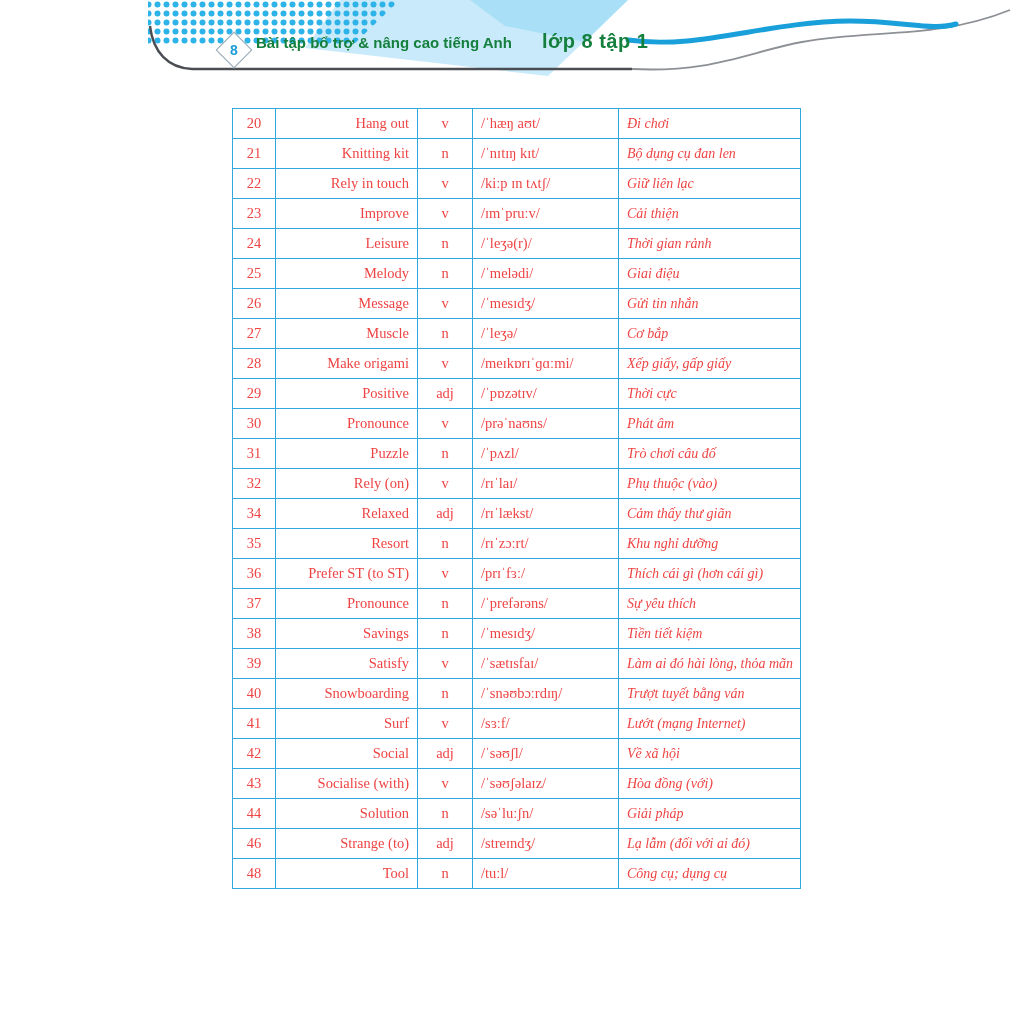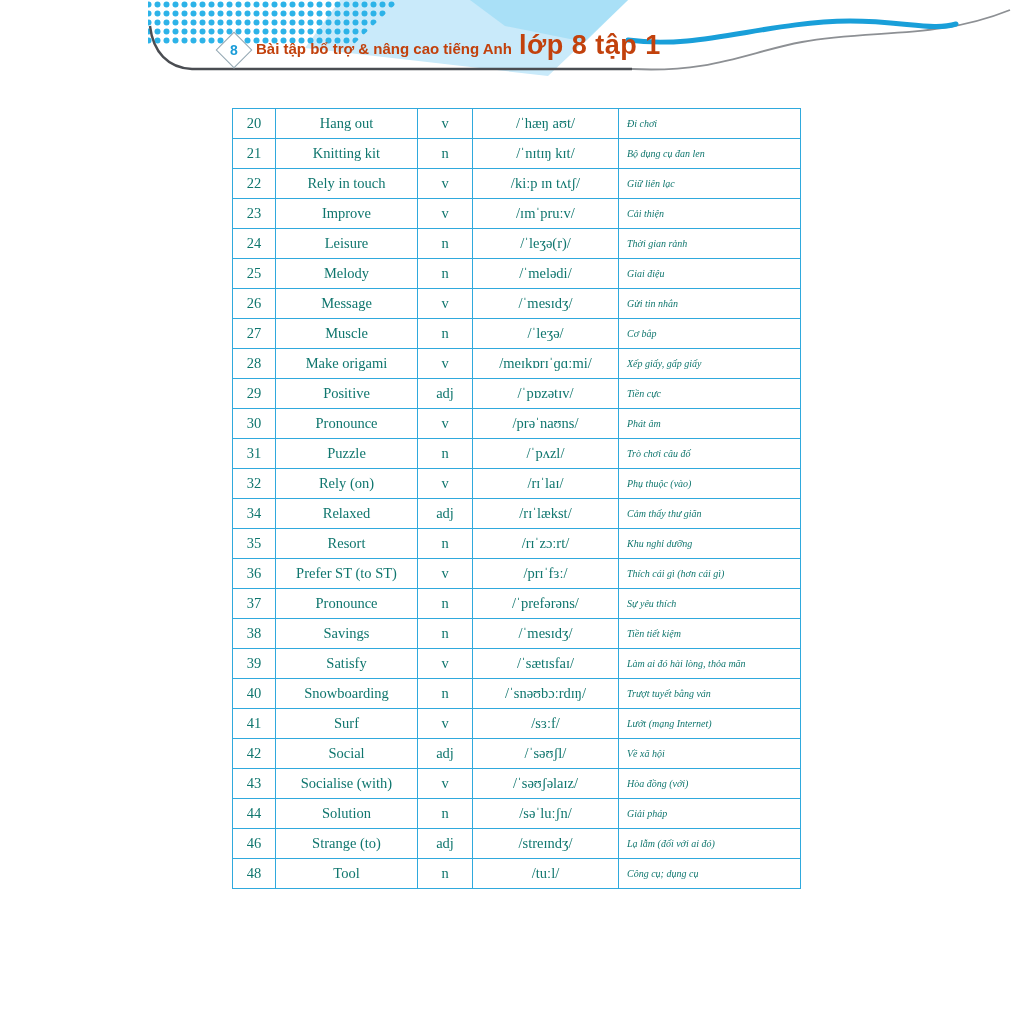--- a/index.html
+++ b/index.html
@@ -12,41 +12,41 @@
   .badge-diamond{
     position:absolute;left:221px;top:37px;width:24px;height:24px;
     background:#ffffff;border:1.5px solid #93a7b2;transform:rotate(45deg);
     display:flex;align-items:center;justify-content:center;z-index:3;
   }
   .badge-diamond span{
     transform:rotate(-45deg);color:#1a9cd8;font-weight:bold;font-size:14px;
   }
 
   .title-wrap{
-    position:absolute;left:256px;top:30px;display:flex;align-items:baseline;gap:7px;
-    color:#c2410c;z-index:3;white-space:nowrap;
+    position:absolute;left:256px;top:30px;display:flex;align-items:baseline;
+    color:#15803d;z-index:3;white-space:nowrap;
   }
   .title-small{font-size:15px;font-weight:bold;}
-  .title-large{font-size:27px;font-weight:bold;letter-spacing:.5px;}
+  .title-large{font-size:20px;font-weight:bold;letter-spacing:.5px;margin-left:30px;}
 
   
   .table-wrap{position:absolute;left:232px;top:108px;}
   table.vocab{
     border-collapse:collapse;table-layout:fixed;width:568px;
-    font-family:"Liberation Serif",serif;font-size:14.5px;color:#0f766e;
+    font-family:"Liberation Serif",serif;font-size:14.5px;color:#ef4444;
   }
   table.vocab td{
     border:1.5px solid #2fa9dd;height:27px;padding:1px 8px;
     overflow:hidden;white-space:nowrap;vertical-align:middle;
   }
   td.col-no{text-align:center;padding:1px 2px;}
-  td.col-word{text-align:center;}
+  td.col-word{text-align:right;}
   td.col-pos{text-align:center;}
-  td.col-ipa{text-align:center;}
-  td.col-meaning{font-style:italic;font-size:10px;font-family:Liberation Serif, serif;}
+  td.col-ipa{text-align:left;}
+  td.col-meaning{font-style:italic;font-size:14px;font-family:Liberation Serif, serif;}
 </style>
 </head>
 <body>
 
 <svg class="deco-svg" viewBox="0 0 1024 110" xmlns="http://www.w3.org/2000/svg">
   <defs>
     <pattern id="dots" width="9" height="9" patternUnits="userSpaceOnUse">
       <circle cx="4.5" cy="4.5" r="3" fill="#2db3e8"></circle>
     </pattern>
   </defs>
@@ -143,21 +143,21 @@
           <td class="col-word">Make origami</td>
           <td class="col-pos">v</td>
           <td class="col-ipa">/meɪkɒrɪˈɡɑːmi/</td>
           <td class="col-meaning">Xếp giấy, gấp giấy</td>
         </tr>
         <tr>
           <td class="col-no">29</td>
           <td class="col-word">Positive</td>
           <td class="col-pos">adj</td>
           <td class="col-ipa">/ˈpɒzətɪv/</td>
-          <td class="col-meaning">Tiền cực</td>
+          <td class="col-meaning">Thời cực</td>
         </tr>
         <tr>
           <td class="col-no">30</td>
           <td class="col-word">Pronounce</td>
           <td class="col-pos">v</td>
           <td class="col-ipa">/prəˈnaʊns/</td>
           <td class="col-meaning">Phát âm</td>
         </tr>
         <tr>
           <td class="col-no">31</td>

